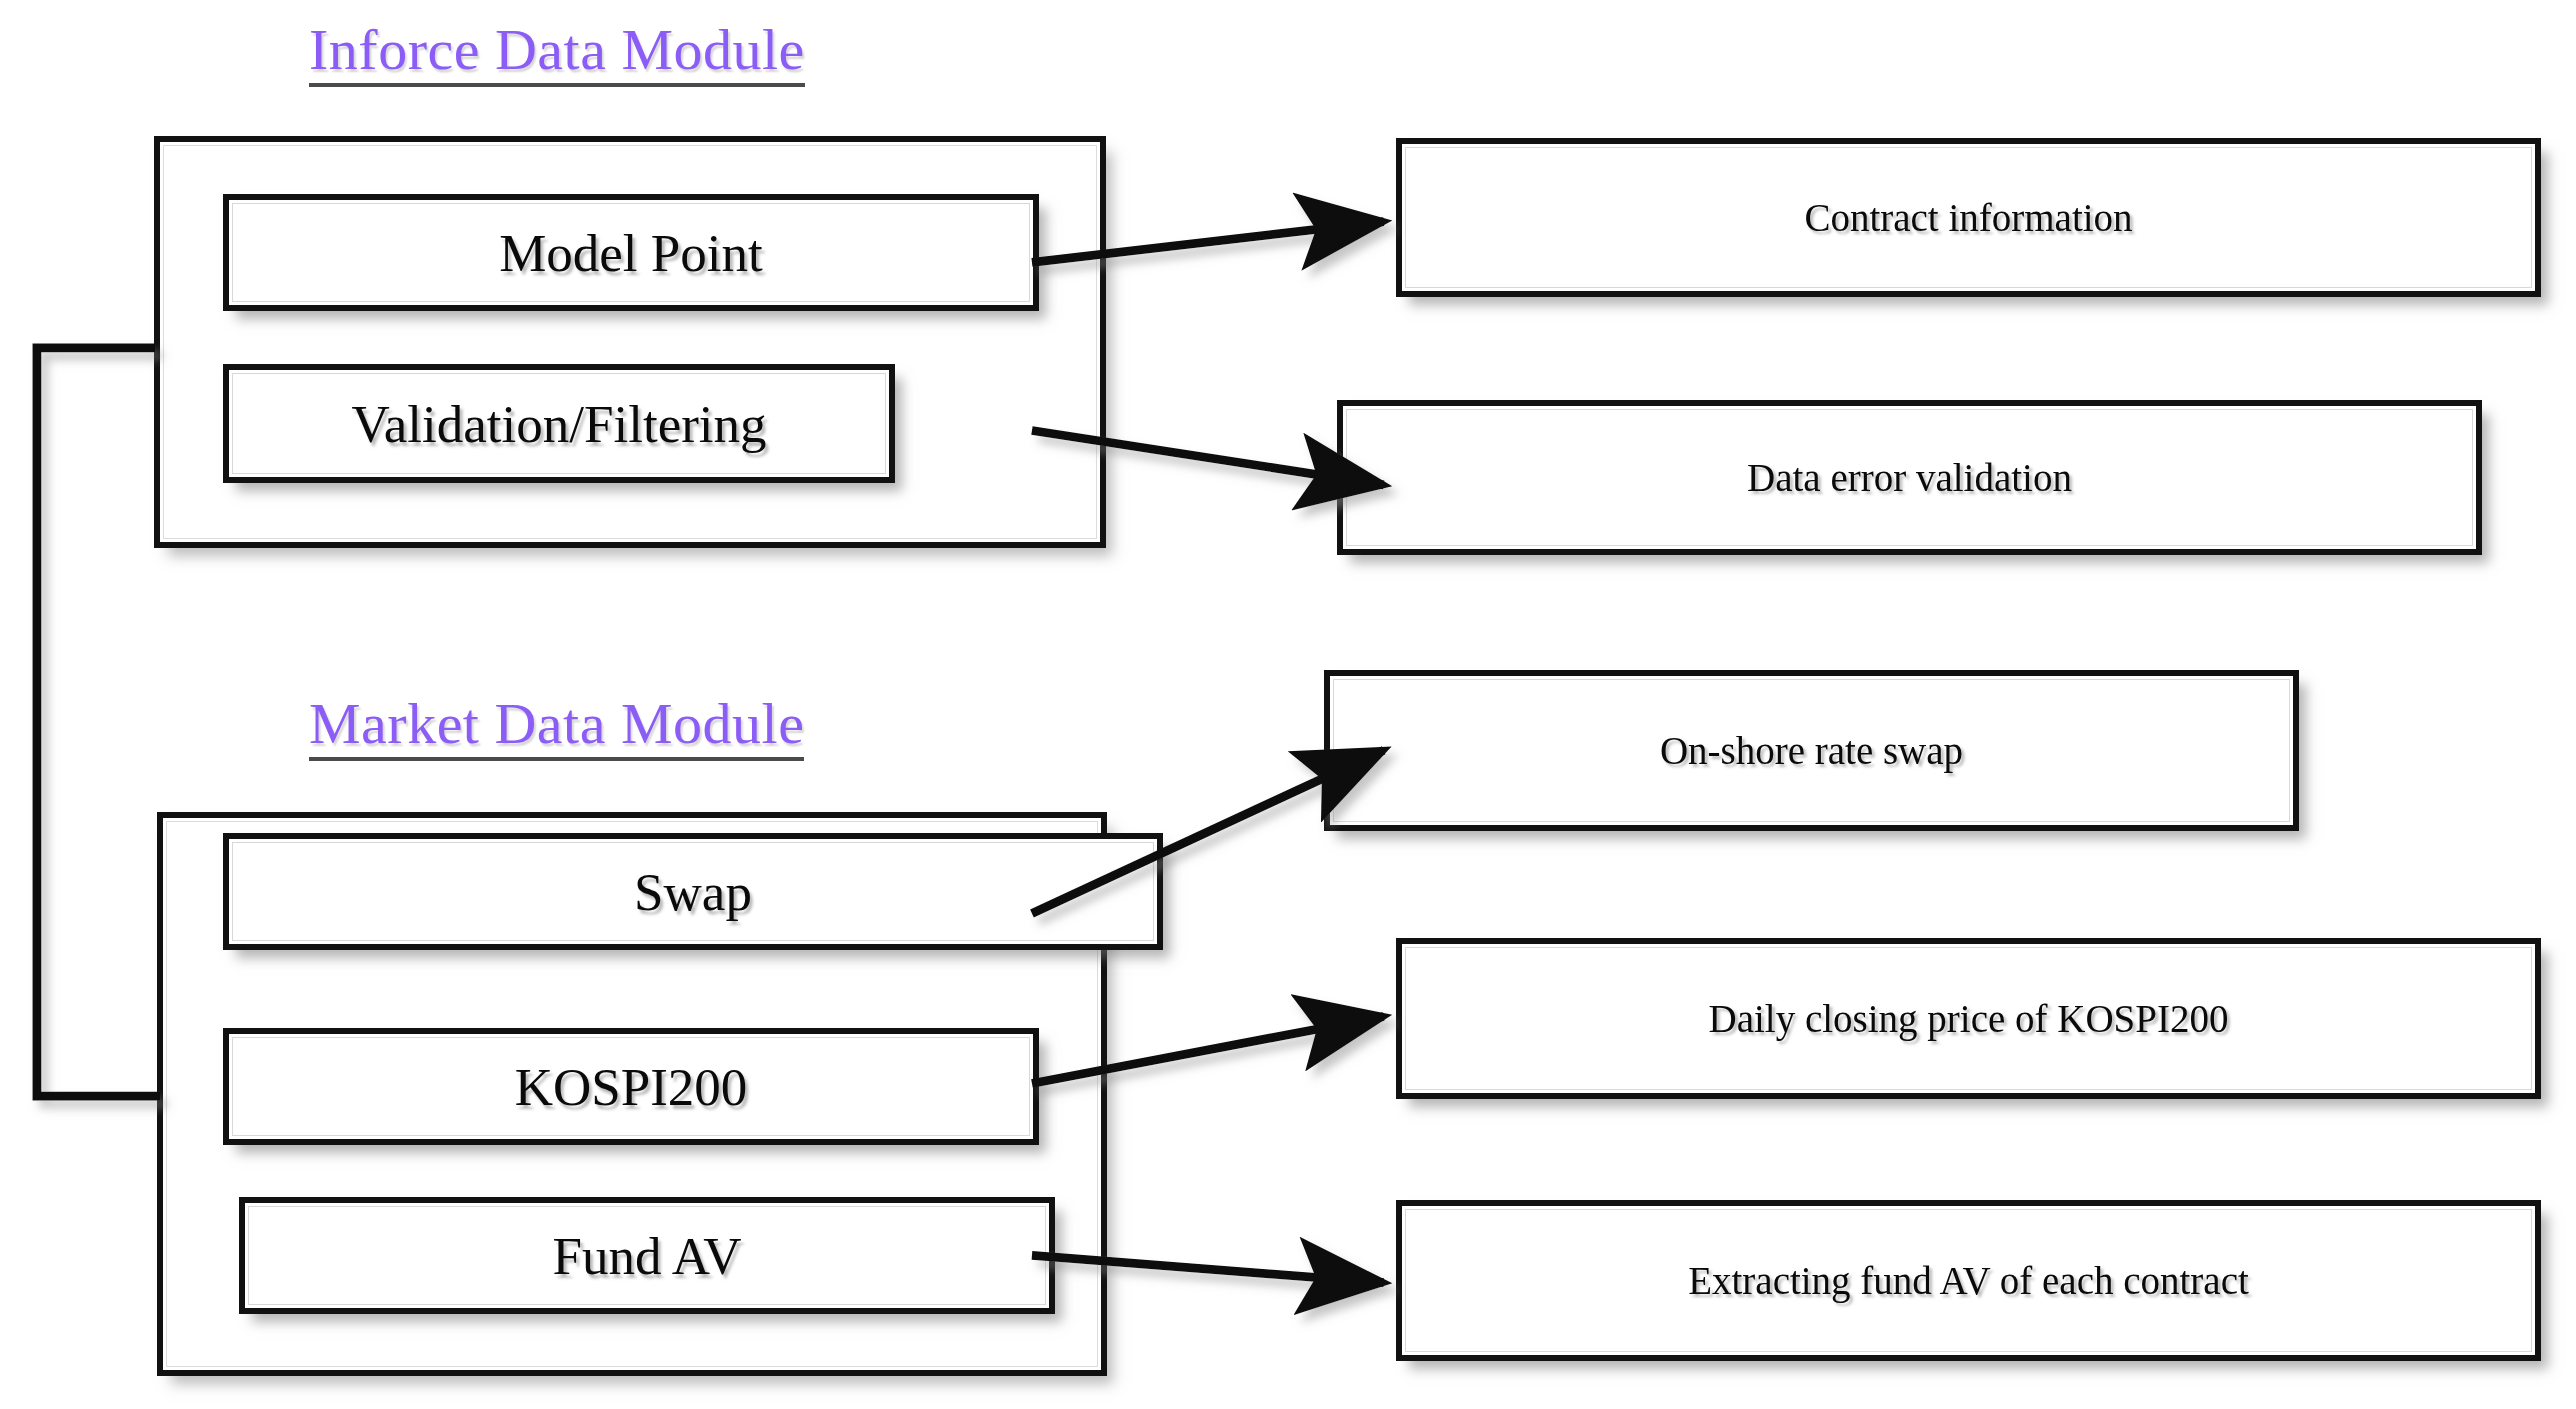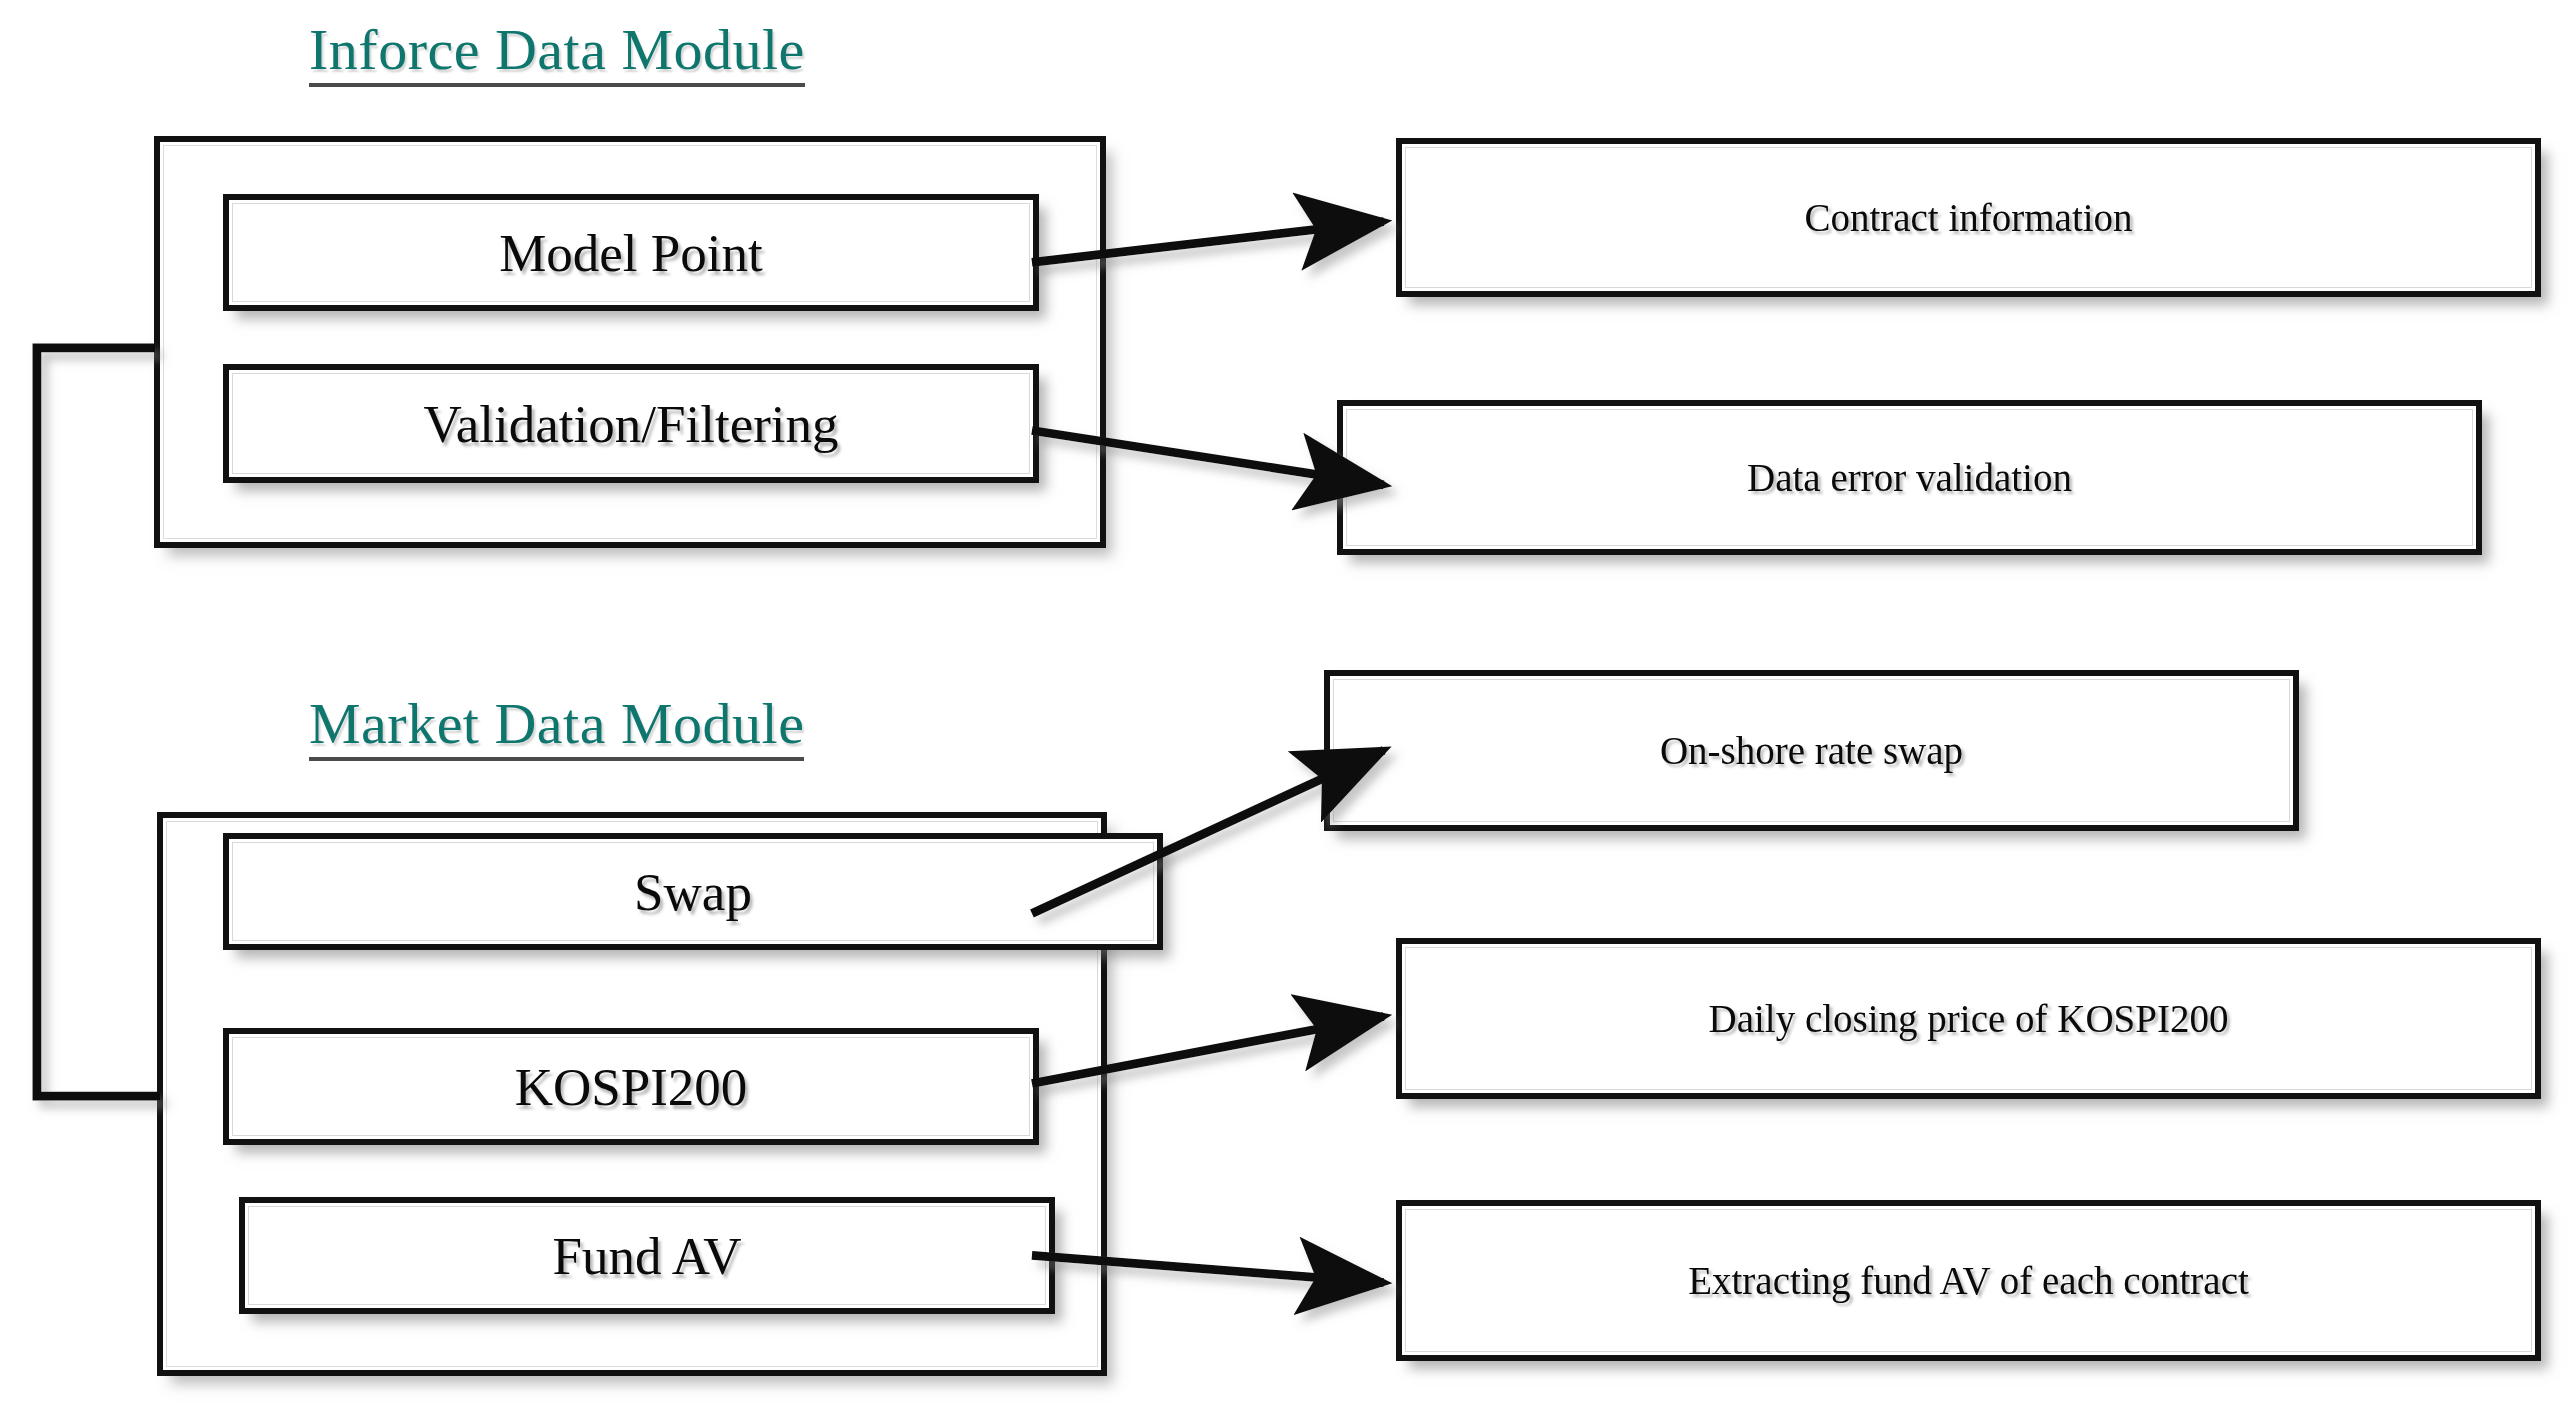--- a/index.html
+++ b/index.html
@@ -61,21 +61,21 @@
     pointer-events: none;
   }
 
   
   .module-title {
     position: absolute;
     white-space: nowrap;
     font-size: 58px;
     line-height: 1;
     letter-spacing: 0.5px;
-    color: #0f766e;
+    color: #8b5cf6;
     border-bottom: 4.9px solid #4b4b4b;
     padding-bottom: 3.9px;
     text-shadow: 1.9px 2.9px 1.9px rgba(175,175,175,0.5);
   }
 
   
   .inner-label  { font-size: 53px; }
   .outer-label  { font-size: 39px; }
 
   
@@ -93,21 +93,21 @@
 <div id="canvas">
 
   <div class="module-title" style="left:309px; top:21.4px;">Inforce Data Module</div>
 
   <div class="module" style="left:154px; top:136px; width:952px; height:412px;"></div>
 
   <div class="box" style="left:223px; top:194px; width:816px; height:117px;">
     <div class="label inner-label">Model Point</div>
   </div>
 
-  <div class="box" style="left:223px; top:364px; width:816px; height:119px;">
+  <div class="box" style="left:223px; top:364px; width:672px; height:119px;">
     <div class="label inner-label">Validation/Filtering</div>
   </div>
 
   <div class="module-title" style="left:309px; top:695px;">Market Data Module</div>
 
   <div class="module" style="left:157px; top:812px; width:950px; height:564px;"></div>
 
   <div class="box" style="left:223px; top:833px; width:940px; height:117px;">
     <div class="label inner-label">Swap</div>
   </div>

